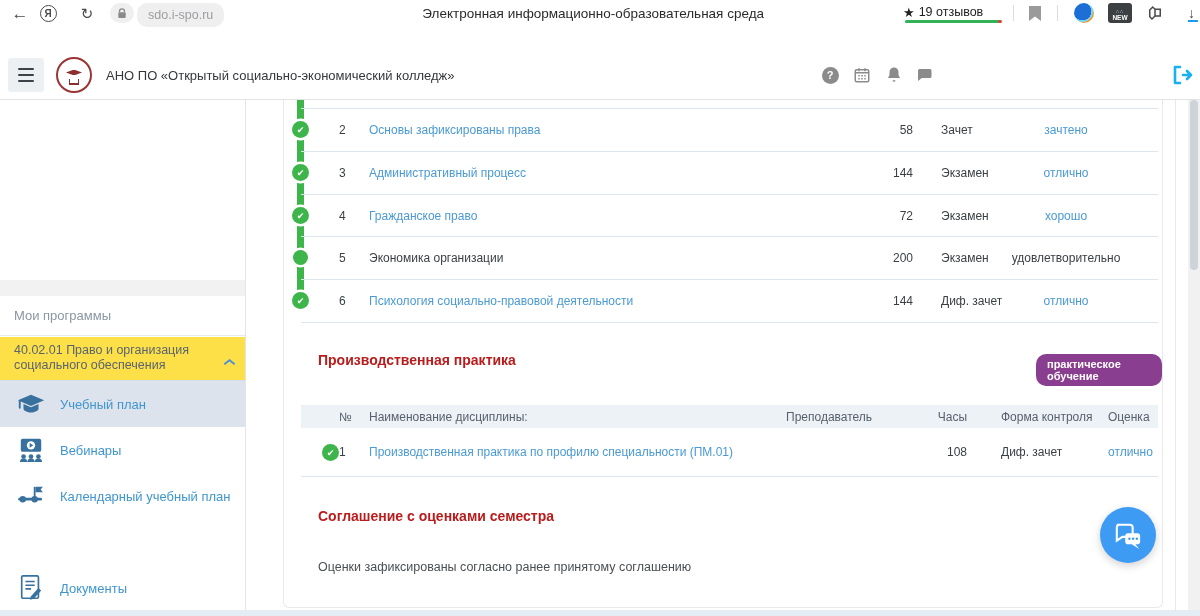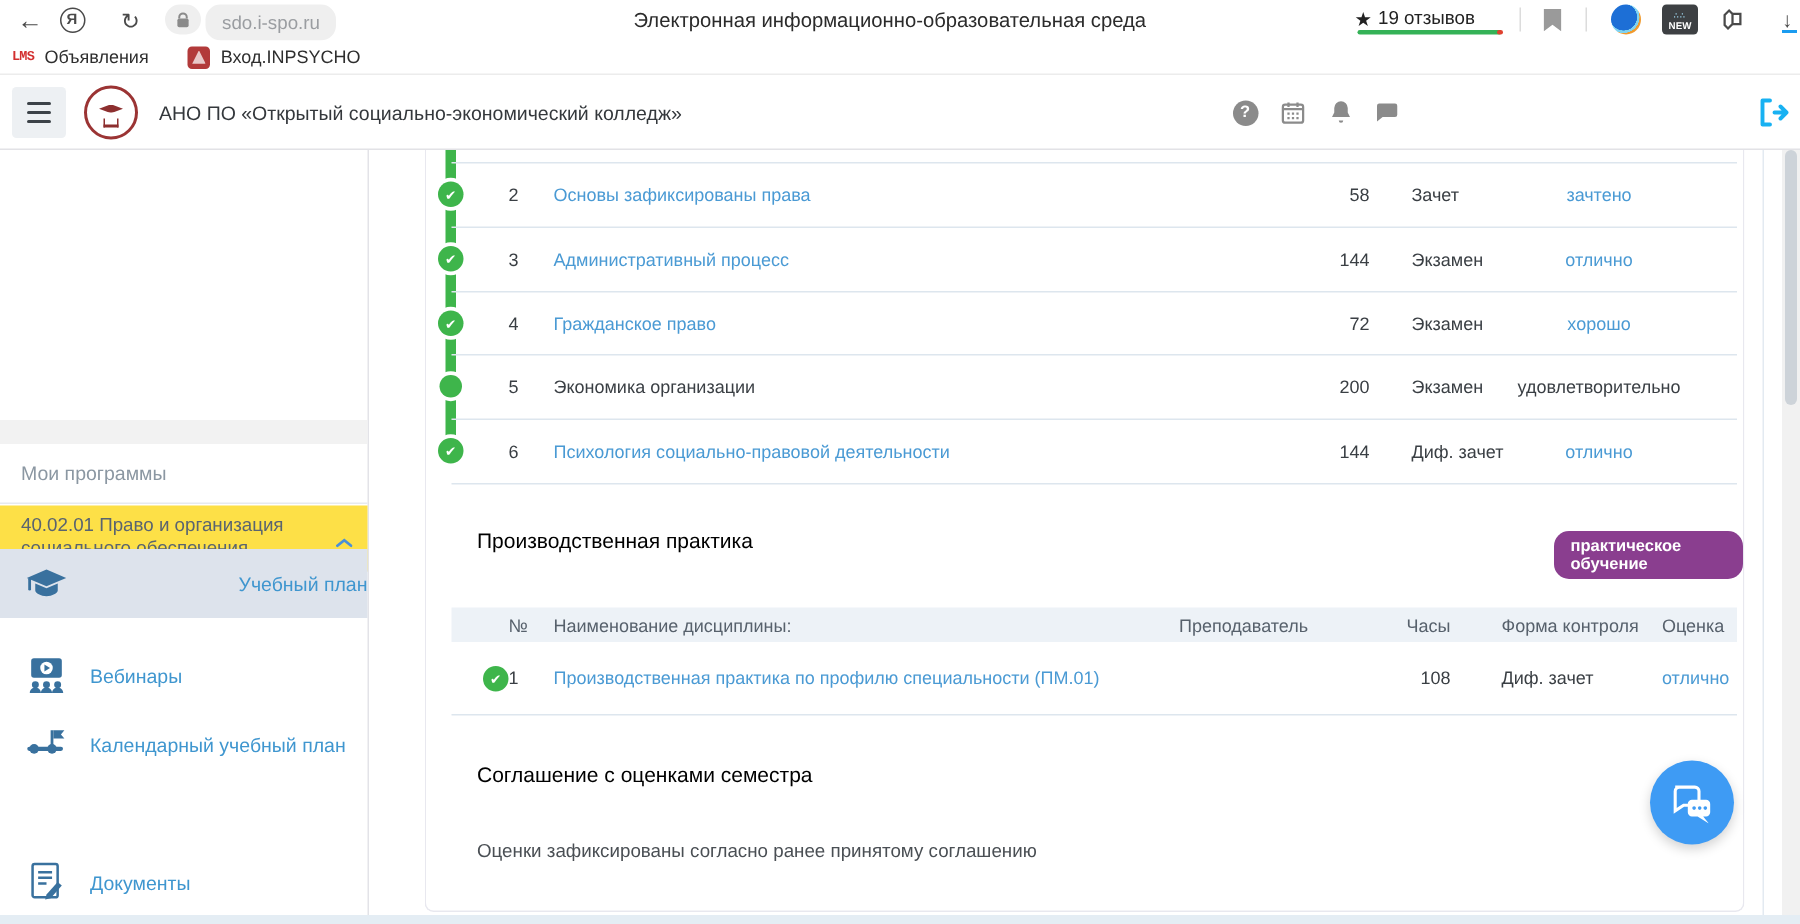--- a/index.html
+++ b/index.html
@@ -52,38 +52,38 @@
 
   
   .sidebar { position:absolute; left:0; top:100px; width:246px; height:516px; background:#fff; border-right:1px solid #e3e3e8; }
   .sb-grayband { position:absolute; left:0; top:180px; width:245px; height:16px; background:#f2f2f2; }
   .sb-label { position:absolute; left:0; top:196px; width:245px; height:40px; display:flex; align-items:center; padding-left:14px; font-size:13px; color:#8b97a2; border-bottom:1px solid #e6eaef; }
   .sb-program { position:absolute; left:0; top:237px; width:245px; height:44px; background:#fde047; border-bottom:1px solid #d8dee8; padding:6px 26px 0 14px; font-size:12.5px; line-height:15px; color:#5a6470; cursor:pointer; }
   .sb-program .chev { position:absolute; right:10px; top:18px; }
   .sb-item { position:absolute; left:0; width:245px; height:46px; display:flex; align-items:center; gap:14px; padding-left:16px; cursor:pointer; }
   .sb-item .lbl { font-size:13px; color:#3f96cf; }
   .sb-item.selected { background:#dde3ec; }
-  .si-0 { top:266px;justify-content:space-between; } .si-1 { top:327px; } .si-2 { top:373px; } .si-3 { top:419px; } .si-4 { top:465px; }
+  .si-0 { top:281px; } .si-1 { top:327px; } .si-2 { top:373px; } .si-3 { top:419px; } .si-4 { top:465px; }
   .sb-ico { width:30px; height:28px; display:flex; align-items:center; justify-content:center; flex-shrink:0; }
 
   
   .card { position:absolute; left:283px; top:100px; width:880px; height:508px; background:#fff; border:1px solid #e8e8ef; border-top:none; border-radius:0 0 6px 6px; }
   .timeline { position:absolute; left:13px; top:0; width:7px; height:203px; background:#3eb54b; border-radius:0 0 4px 4px; }
   .tl-node { position:absolute; left:8px; width:17px; height:17px; border-radius:50%; background:#3eb54b; box-shadow:0 0 0 2.5px #fff; color:#fff; font-size:9px; display:flex; align-items:center; justify-content:center; }
   .tl-dot { width:15px; height:15px; left:9px; }
   .trow { position:absolute; left:17px; width:857px; border-top:1px solid #dde6ee; }
   .trow-last-border { position:absolute; left:17px; width:857px; top:222px; border-top:1px solid #dde6ee; }
   .cell { position:absolute; top:0; height:100%; display:flex; align-items:center; font-size:12px; color:#3a3f44; }
   .c-num { left:38px; width:24px; }
   .c-name { left:68px; width:470px; }
   .c-name a, .grade-link, .name-link { color:#4a9ad4; text-decoration:none; cursor:pointer; }
   .c-hours { left:552px; width:60px; justify-content:flex-end; }
   .c-form { left:640px; width:110px; }
   .c-grade { left:690px; width:150px; justify-content:center; }
-  .section-head { position:absolute; font-size:14px; font-weight:normal; color:#000000; }
+  .section-head { position:absolute; font-size:14px; font-weight:bold; color:#b91c1c; }
   .badge { position:absolute; left:752px; top:254px; background:#8a3e8f; color:#fff; font-size:11px; font-weight:bold; padding:4px 11px; border-radius:10px; cursor:default; }
   .p-header { position:absolute; left:17px; top:305px; width:857px; height:23px; background:#edf2f7; }
   .p-header .cell { font-size:12px; color:#57616c; }
   .ph-num { left:38px; } .ph-name { left:68px; width:420px; } .ph-teacher { left:485px; width:120px; }
   .ph-hours { left:600px; width:66px; justify-content:flex-end; } .ph-form { left:700px; width:100px; } .ph-grade { left:807px; width:70px; }
   .p-row { position:absolute; left:17px; top:328px; width:857px; height:49px; border-bottom:1px solid #dde6ee; }
   .p-check { position:absolute; left:21px; top:16px; width:17px; height:17px; border-radius:50%; background:#3eb54b; color:#fff; font-size:9px; display:flex; align-items:center; justify-content:center; }
   .note { position:absolute; left:34px; top:460px; font-size:12.5px; color:#4a4f54; }
 
   
@@ -132,30 +132,20 @@
           <path d="M5 8l4-4 3 3v9l-4 4-3-3z"></path>
           <path d="M12 7h7v9h-7"></path>
         </svg>
     </div>
     <div class="download-ico">
         <span>↓</span>
         <span class="bar"></span>
       </div>
   </div>
 
-  <div class="bookmarks">
-    <div class="bm-item">
-      <span class="lms-glyph">LMS</span>
-      <span>Объявления</span>
-    </div>
-    <div class="bm-item">
-      <span class="emblem-glyph"></span>
-      <span>Вход.INPSYCHO</span>
-    </div>
-  </div>
 
   <div class="app-header">
     <div class="hamburger">
         <span></span>
         <span></span>
         <span></span>
       </div>
     <div class="logo">
         <span class="cap"></span>
         <span class="base"></span>

